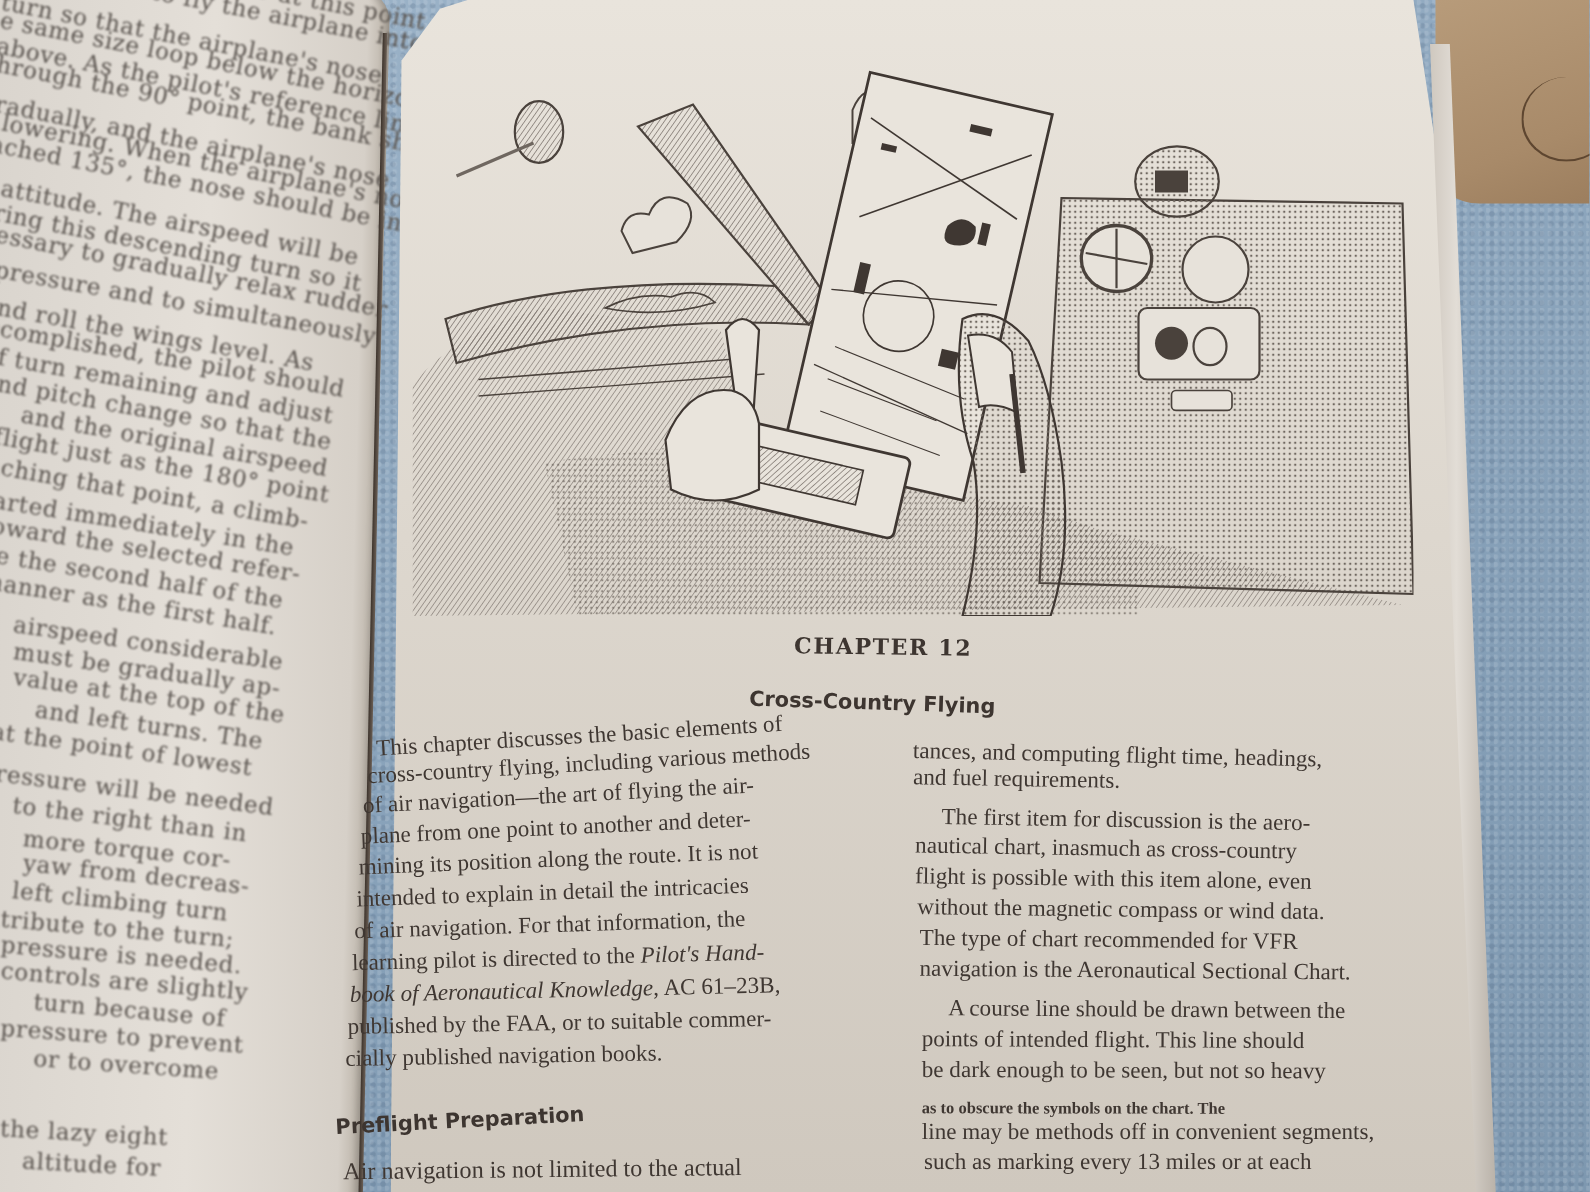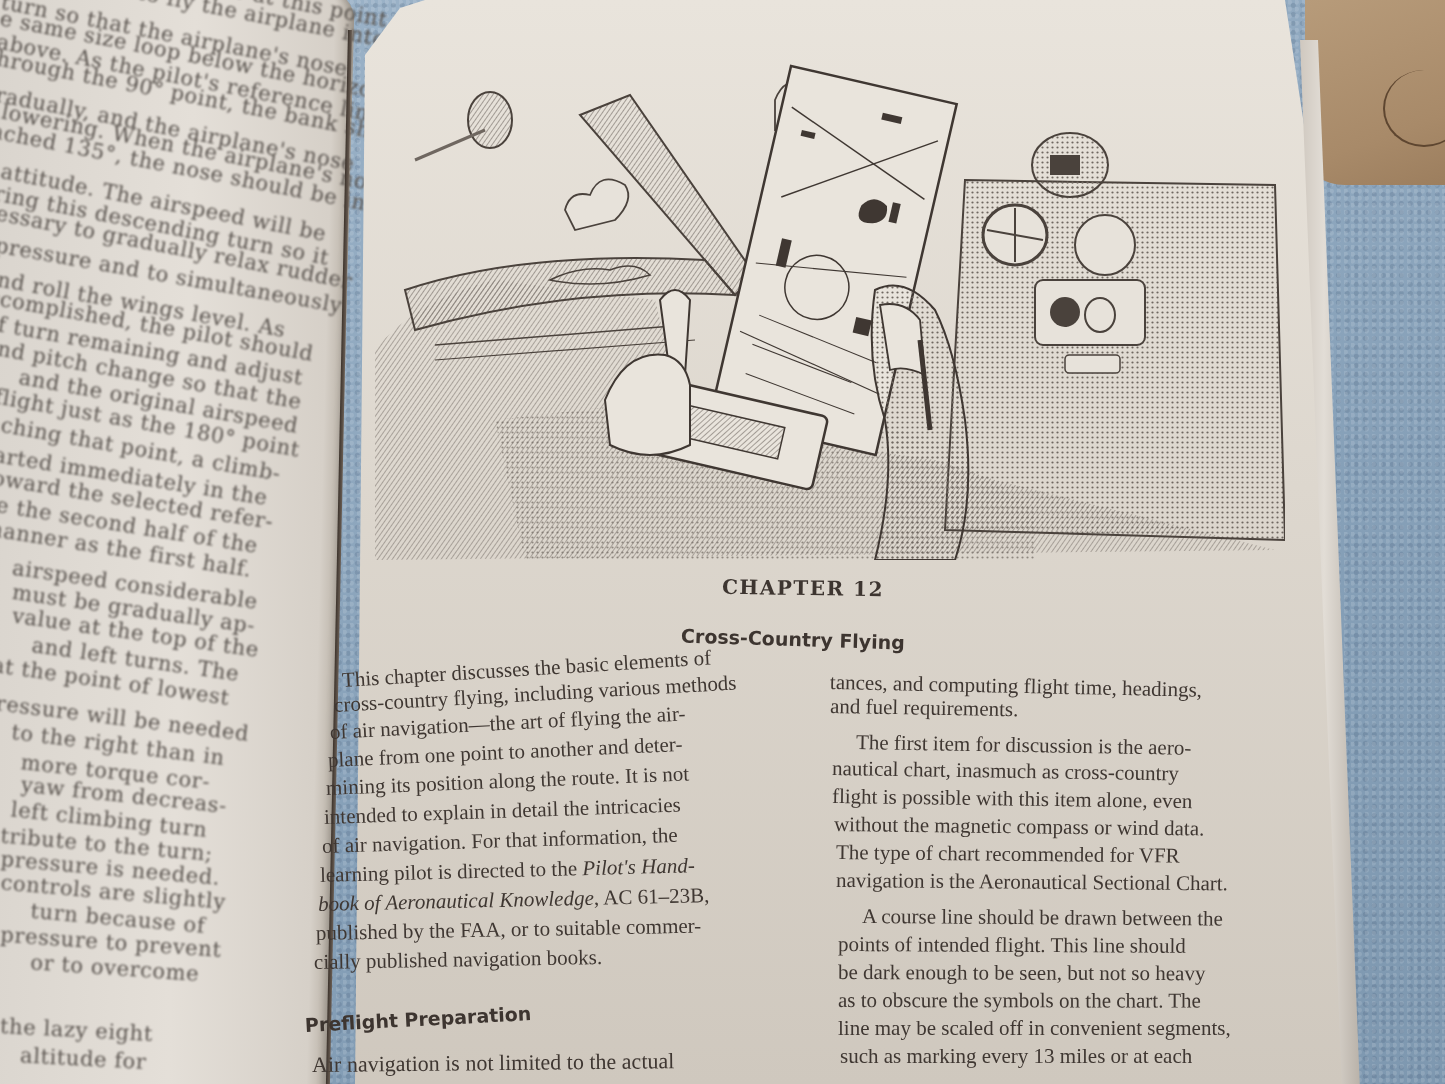--- a/index.html
+++ b/index.html
@@ -255,16 +255,16 @@
   <div class="ln" style="left:0;top:30px;font-size:21px;transform:rotate(1deg);">and fuel requirements.</div>
   <div class="ln" style="left:26px;top:66px;font-size:21px;transform:rotate(1deg);">The first item for discussion is the aero-</div>
   <div class="ln" style="left:2px;top:92px;font-size:21px;transform:rotate(0.9deg);">nautical chart, inasmuch as cross-country</div>
   <div class="ln" style="left:2px;top:120px;font-size:21px;transform:rotate(0.8deg);">flight is possible with this item alone, even</div>
   <div class="ln" style="left:4px;top:148px;font-size:21px;transform:rotate(0.7deg);">without the magnetic compass or wind data.</div>
   <div class="ln" style="left:6px;top:176px;font-size:21px;transform:rotate(0.6deg);">The type of chart recommended for VFR</div>
   <div class="ln" style="left:6px;top:204px;font-size:21px;transform:rotate(0.5deg);">navigation is the Aeronautical Sectional Chart.</div>
   <div class="ln" style="left:32px;top:240px;font-size:21px;transform:rotate(0.4deg);">A course line should be drawn between the</div>
   <div class="ln" style="left:8px;top:268px;font-size:21px;transform:rotate(0.3deg);">points of intended flight.  This line should</div>
   <div class="ln" style="left:8px;top:296px;font-size:21px;transform:rotate(0.2deg);">be dark enough to be seen, but not so heavy</div>
-  <div class="ln" style="left:8px;top:324px;font-size:21px;transform:rotate(0.1deg);">as to obscure the symbols on the chart.  The</div>
-  <div class="ln" style="left:8px;top:352px;font-size:21px;">line may be scaled off in convenient segments,</div>
+  <div class="ln" style="left:8px;top:336px;font-size:15px;transform:rotate(0.1deg);font-weight:bold;">as to obscure the symbols on the chart.  The</div>
+  <div class="ln" style="left:8px;top:352px;font-size:21px;">line may be methods off in convenient segments,</div>
   <div class="ln" style="left:10px;top:380px;font-size:21px;">such as marking every 13 miles or at each</div>
 </div>
 
 </body></html>

